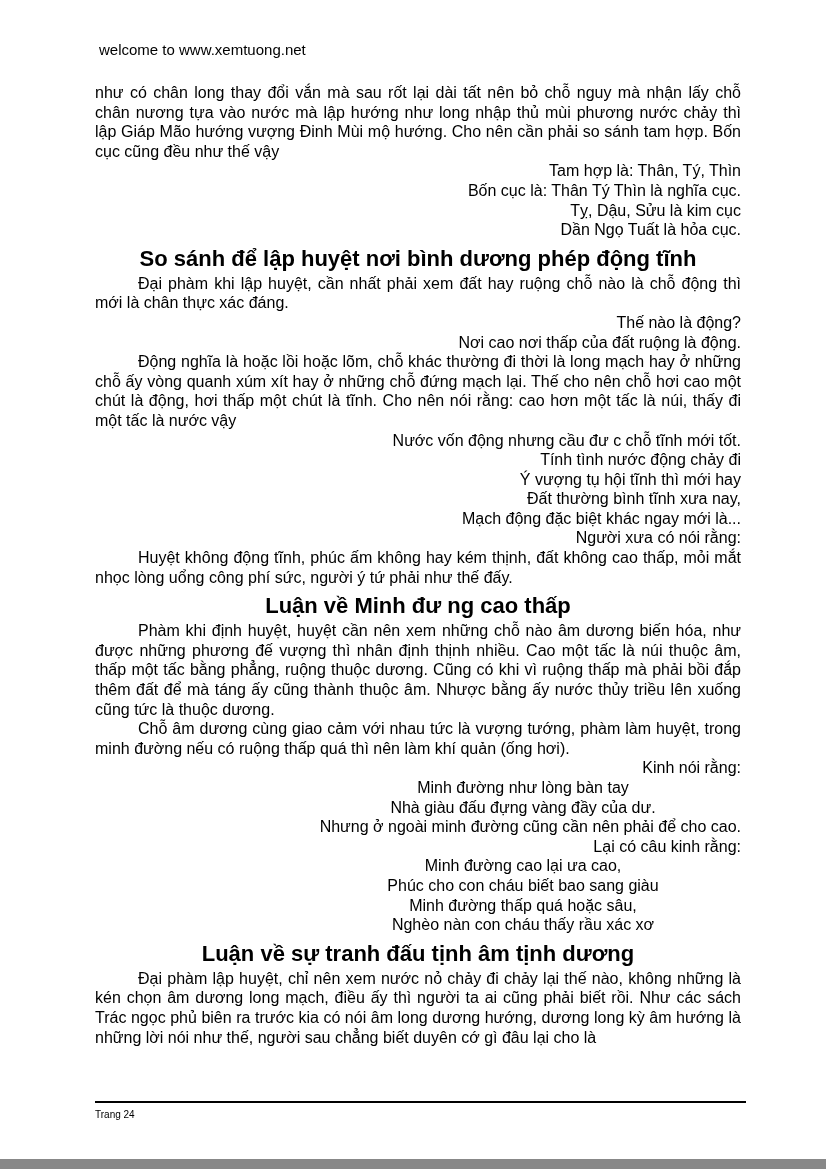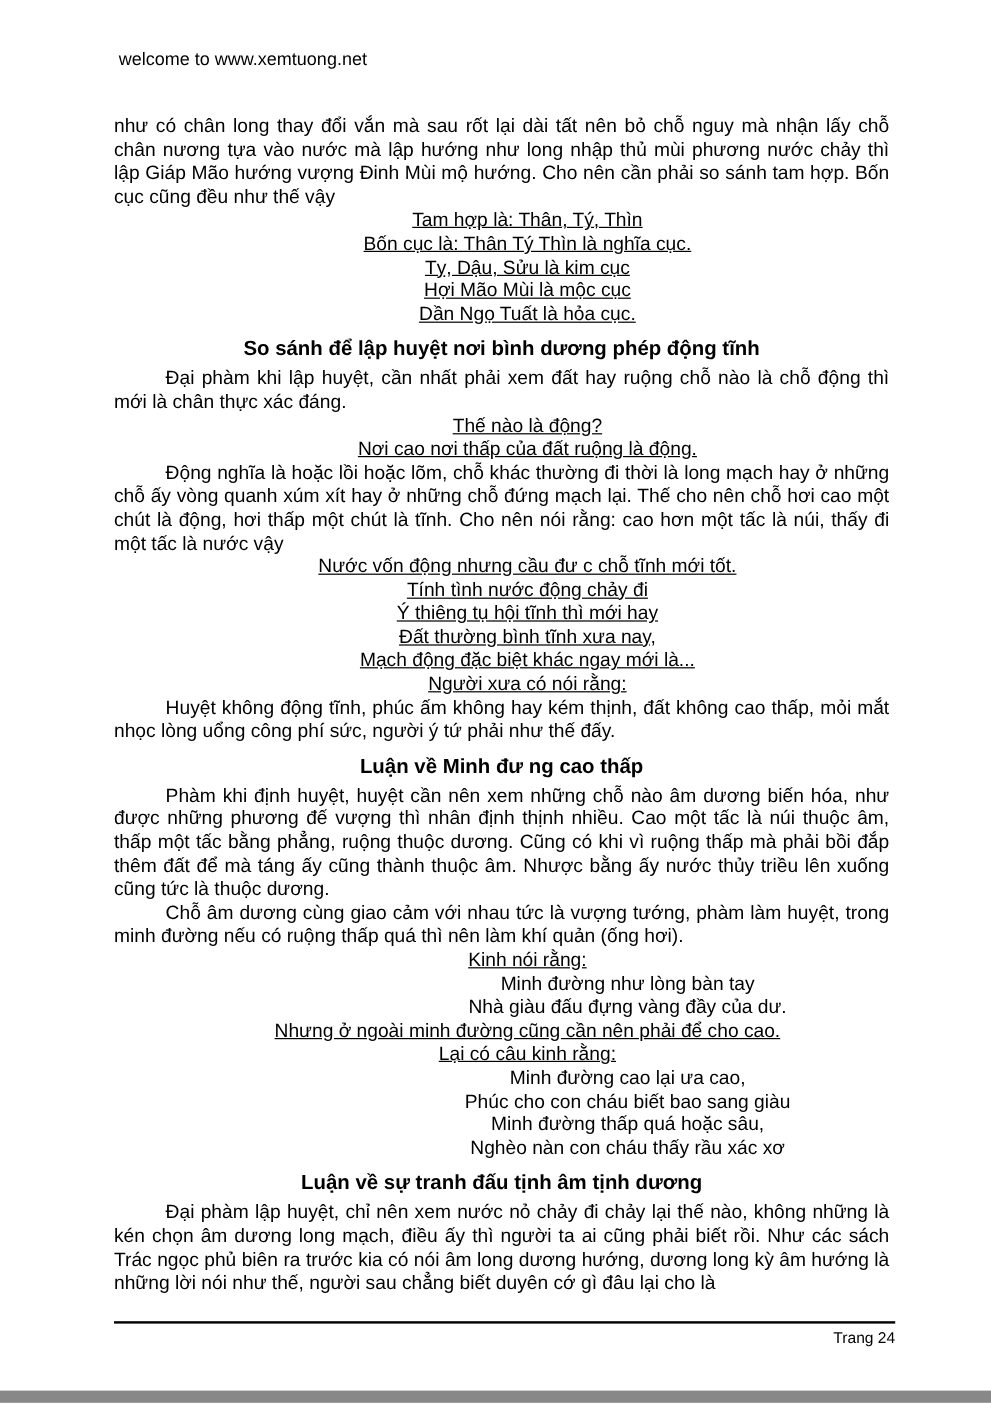--- a/index.html
+++ b/index.html
@@ -17,92 +17,90 @@
     position: absolute;
     left: 99px;
     top: 41px;
     font-size: 15px;
     line-height: 18px;
     color: #000;
   }
   .content {
     position: absolute;
     left: 95px;
-    top: 96px;
+    top: 83px;
     width: 646px;
     font-size: 16px;
     line-height: 19.6px;
   }
   .para {
     margin: 0;
     text-align: justify;
   }
   .para.indent { text-indent: 43px; }
   .line {
     margin: 0 0 0 43px;
-    text-align: center;
-    text-decoration: underline;
+    text-align: right;
   }
   .verse-line {
     margin: 0 0 0 210px;
     text-align: center;
   }
   h2.section-heading {
     margin: 9px 0 5px 0;
-    font-size: 17px;
+    font-size: 22px;
     line-height: 20px;
     font-weight: bold;
     text-align: center;
   }
   .footer {
     position: absolute;
     left: 95px;
     top: 1101px;
     width: 651px;
   }
   .footer-rule {
     border: none;
     border-top: 2px solid #000;
     margin: 0 0 3px 0;
   }
   .page-label {
-    text-align: right;
-    font-size: 13px;
+    text-align: left;
+    font-size: 10px;
     line-height: 18px;
   }
 </style>
 </head>
 <body>
 
 <div class="page">
 
   <div class="watermark">welcome to www.xemtuong.net</div>
 
   <div class="content">
 
     <p class="para">như có chân long thay đổi vắn mà sau rốt lại dài tất nên bỏ chỗ nguy mà nhận lấy chỗ chân nương tựa vào nước mà lập hướng như long nhập thủ mùi phương nước chảy thì lập Giáp Mão hướng vượng Đinh Mùi mộ hướng. Cho nên cần phải so sánh tam hợp. Bốn cục cũng đều như thế vậy</p>
 
     <div class="line">Tam hợp là: Thân, Tý, Thìn</div>
     <div class="line">Bốn cục là: Thân Tý Thìn là nghĩa cục.</div>
     <div class="line">Tỵ, Dậu, Sửu là kim cục</div>
-    <div class="line">Hợi Mão Mùi là mộc cục</div>
     <div class="line">Dần Ngọ Tuất là hỏa cục.</div>
 
     <h2 class="section-heading">So sánh để lập huyệt nơi bình dương phép động tĩnh</h2>
 
     <p class="para indent">Đại phàm khi lập huyệt, cần nhất phải xem đất hay ruộng chỗ nào là chỗ động thì mới là chân thực xác đáng.</p>
 
     <div class="line">Thế nào là động?</div>
     <div class="line">Nơi cao nơi thấp của đất ruộng là động.</div>
 
     <p class="para indent">Động nghĩa là hoặc lồi hoặc lõm, chỗ khác thường đi thời là long mạch hay ở những chỗ ấy vòng quanh xúm xít hay ở những chỗ đứng mạch lại. Thế cho nên chỗ hơi cao một chút là động, hơi thấp một chút là tĩnh. Cho nên nói rằng: cao hơn một tấc là núi, thấy đi một tấc là nước vậy</p>
 
     <div class="line">Nước vốn động nhưng cầu đư c chỗ tĩnh mới tốt.</div>
     <div class="line">Tính tình nước động chảy đi</div>
-    <div class="line">Ý thiêng tụ hội tĩnh thì mới hay</div>
+    <div class="line">Ý vượng tụ hội tĩnh thì mới hay</div>
     <div class="line">Đất thường bình tĩnh xưa nay,</div>
     <div class="line">Mạch động đặc biệt khác ngay mới là...</div>
     <div class="line">Người xưa có nói rằng:</div>
 
     <p class="para indent">Huyệt không động tĩnh, phúc ấm không hay kém thịnh, đất không cao thấp, mỏi mắt nhọc lòng uổng công phí sức, người ý tứ phải như thế đấy.</p>
 
     <h2 class="section-heading">Luận về Minh đư ng cao thấp</h2>
 
     <p class="para indent">Phàm khi định huyệt, huyệt cần nên xem những chỗ nào âm dương biến hóa, như được những phương đế vượng thì nhân định thịnh nhiều. Cao một tấc là núi thuộc âm, thấp một tấc bằng phẳng, ruộng thuộc dương. Cũng có khi vì ruộng thấp mà phải bồi đắp thêm đất để mà táng ấy cũng thành thuộc âm. Nhược bằng ấy nước thủy triều lên xuống cũng tức là thuộc dương.</p>
 

